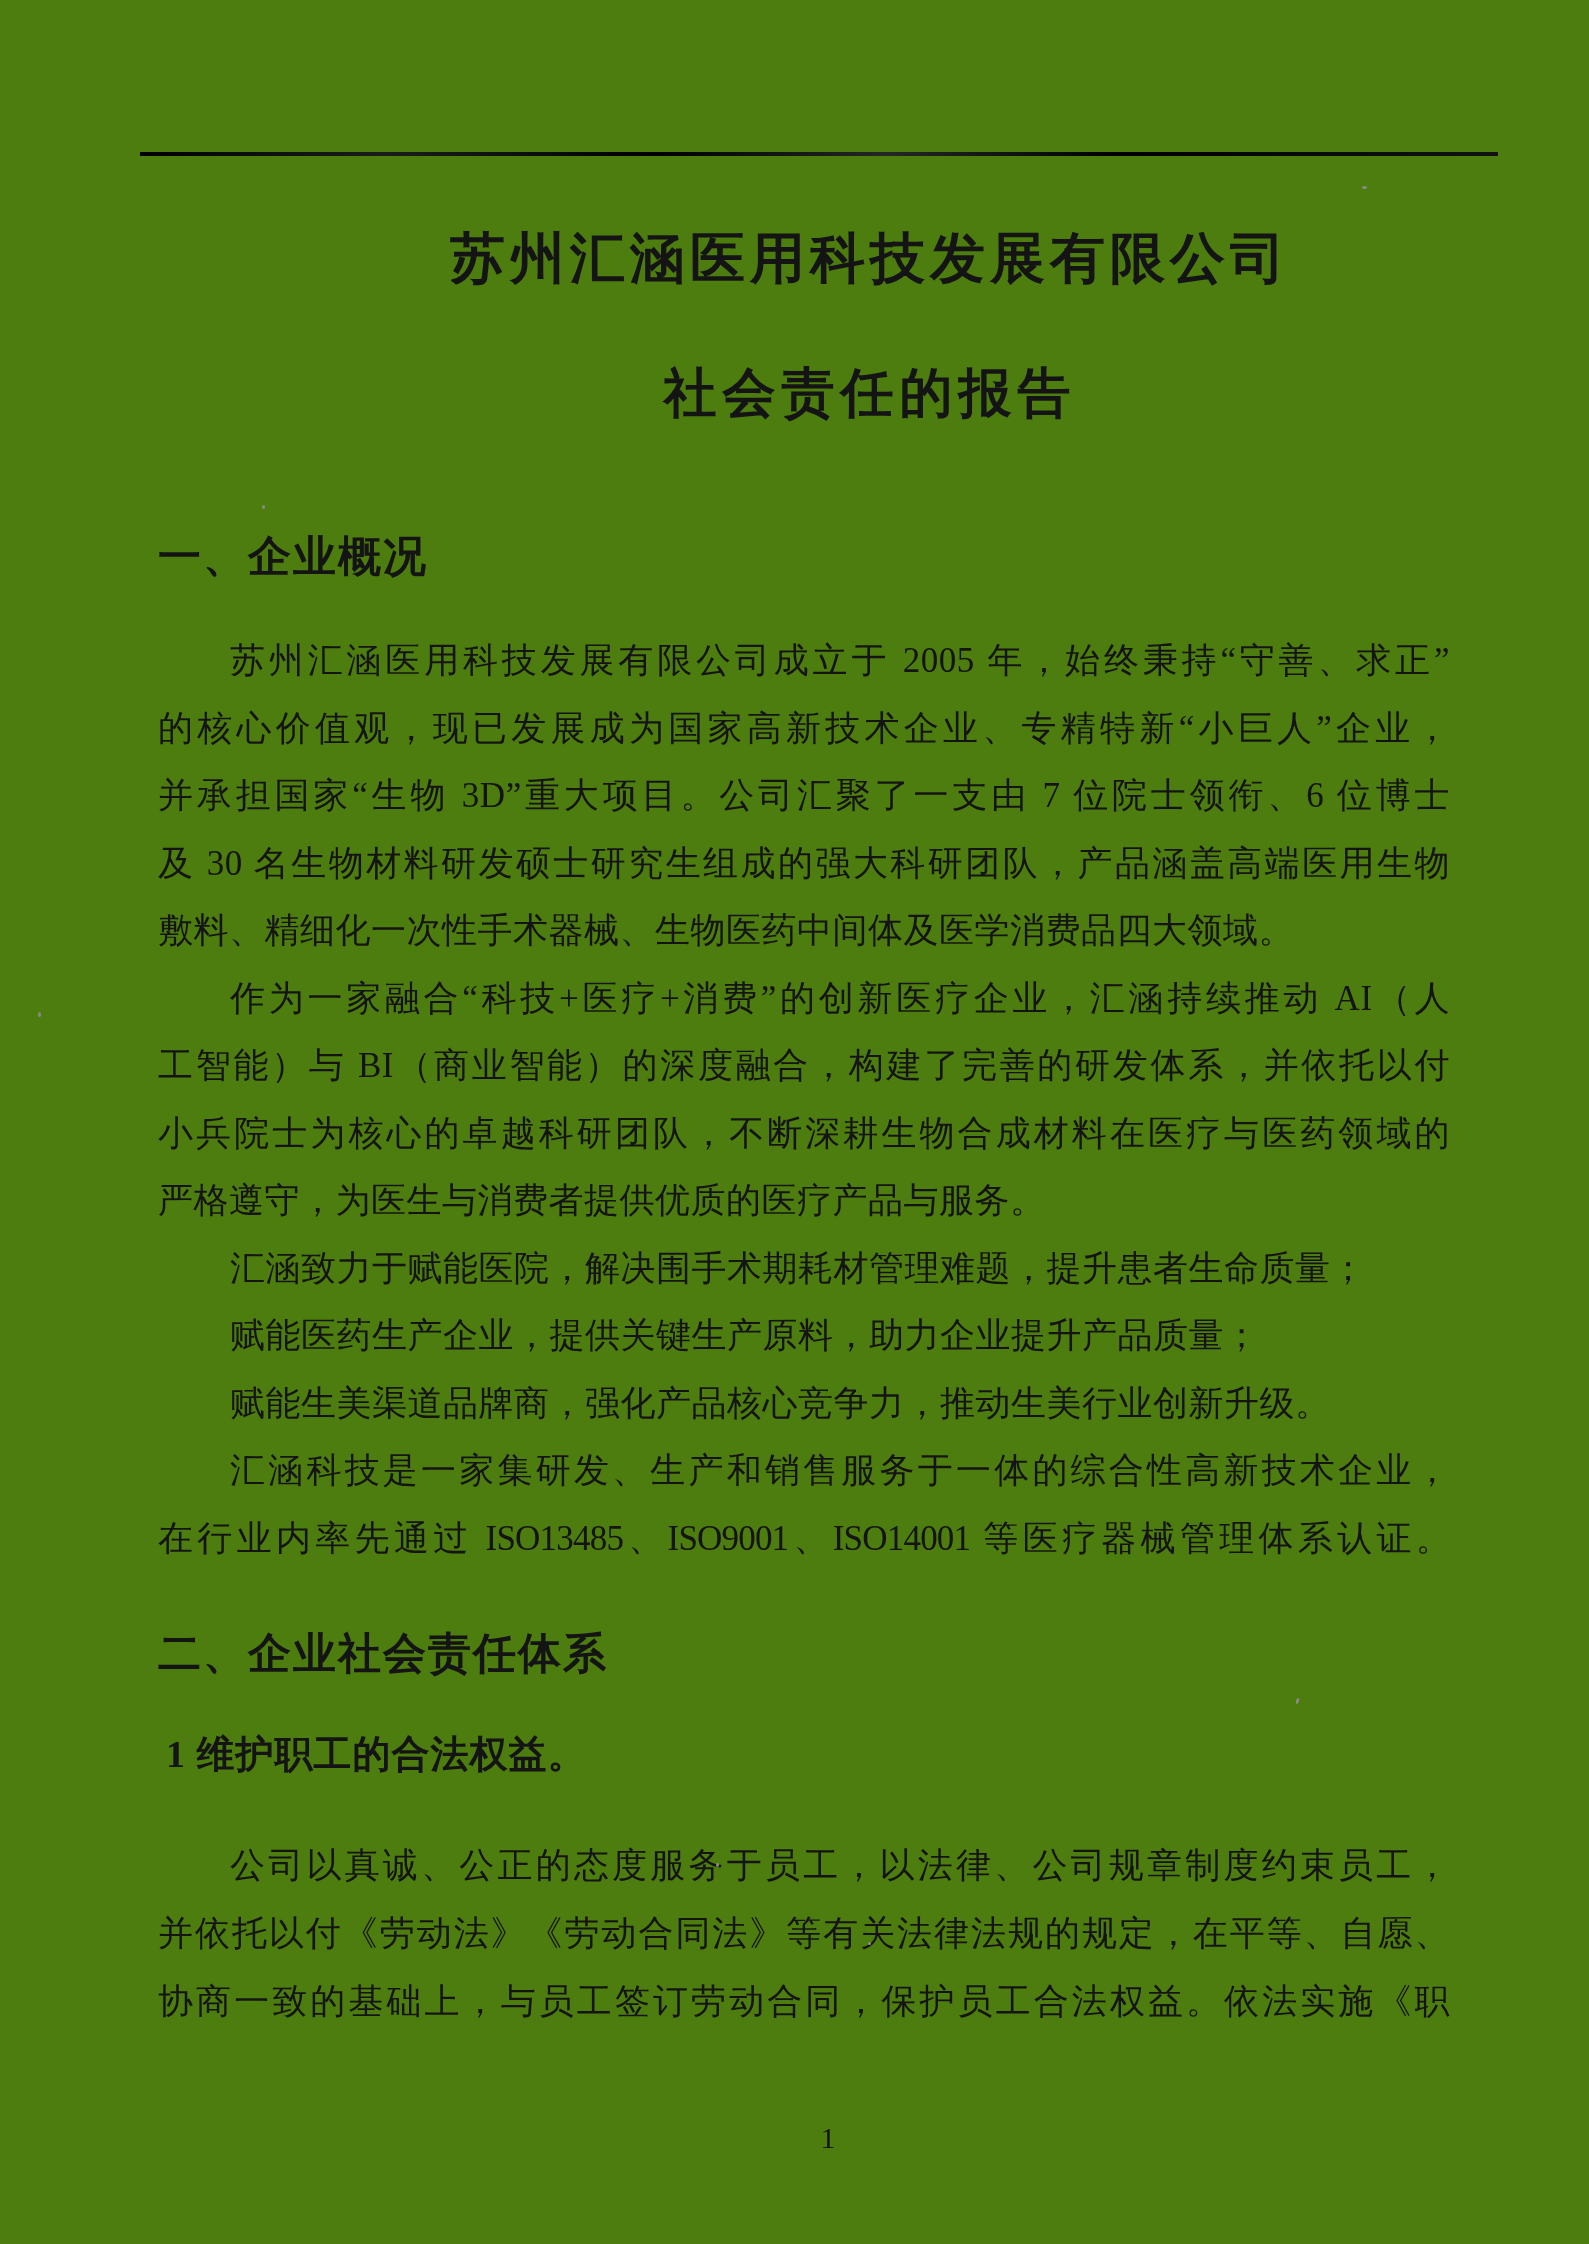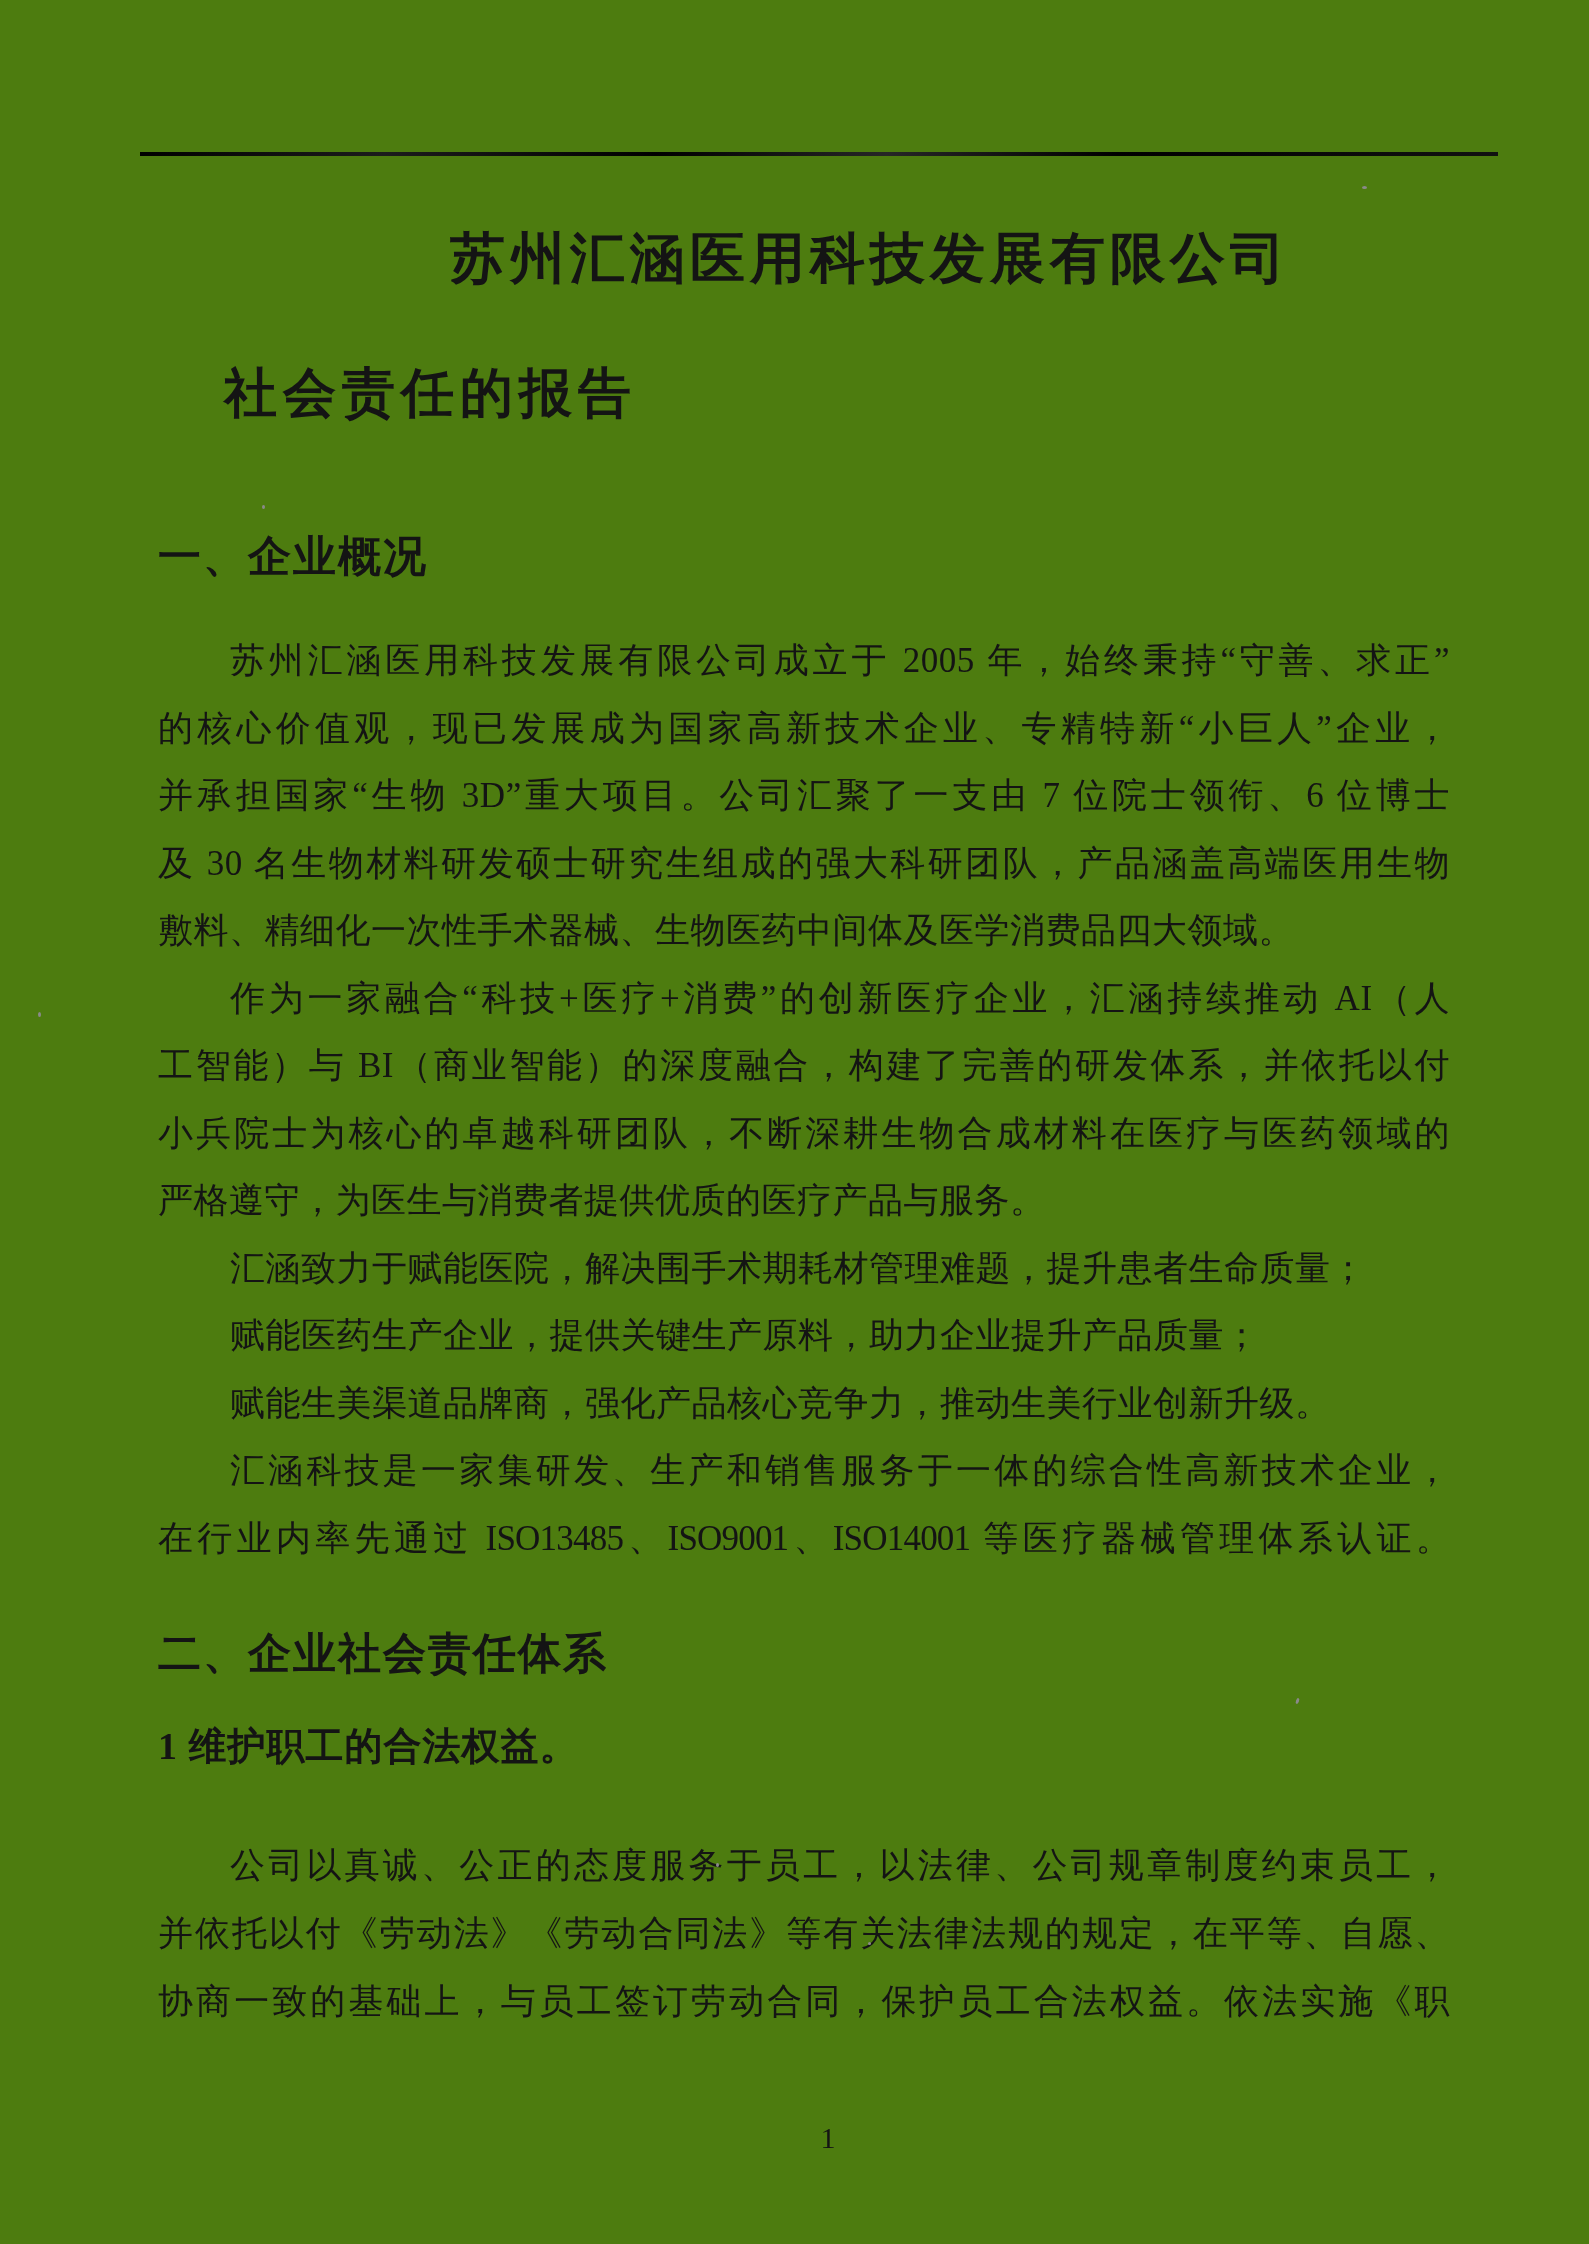--- a/index.html
+++ b/index.html
@@ -16,32 +16,32 @@
     position:absolute;top:152px;left:140px;width:1358px;height:4px;
     background:linear-gradient(90deg,#000 0%,#1c1c1c 18%,#000 38%,#262626 55%,#000 72%,#111 100%);
   }
   .title{
     position:absolute;top:224px;left:224px;width:1292px;margin:0;
     text-align:center;font-size:55px;font-weight:700;letter-spacing:5px;
     line-height:70px;white-space:nowrap;
   }
   .subtitle{
     position:absolute;top:360px;left:224px;width:1292px;margin:0;
-    text-align:left;font-size:53px;font-weight:700;letter-spacing:6px;
+    text-align:center;font-size:53px;font-weight:700;letter-spacing:6px;
     line-height:66px;white-space:nowrap;
   }
   .sec-heading{
     position:absolute;left:158px;margin:0;
     font-size:43px;font-weight:700;letter-spacing:2px;line-height:52px;
     white-space:nowrap;
   }
   .sec-1{top:534px;font-family:Liberation Mono, monospace;}
   .sec-2{top:1628px;}
   .sub-heading{
-    position:absolute;left:158px;top:1722px;margin:0;
+    position:absolute;left:158px;top:1722px;margin:8px;
     font-size:38px;font-weight:700;letter-spacing:1px;line-height:48px;
     white-space:nowrap;
   }
   .body-block{position:absolute;left:158px;width:1292px;}
   .body-1{top:627px;}
   .body-2{top:1832px;}
   .ln{
     font-size:35px;line-height:67.5px;height:67.5px;
     letter-spacing:0.5px;
   }

